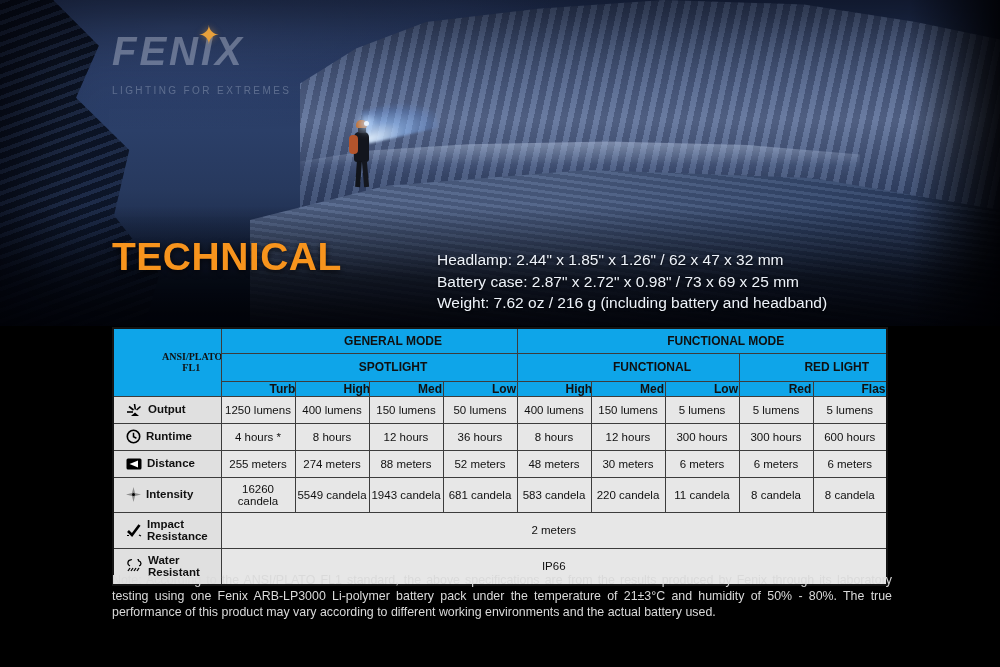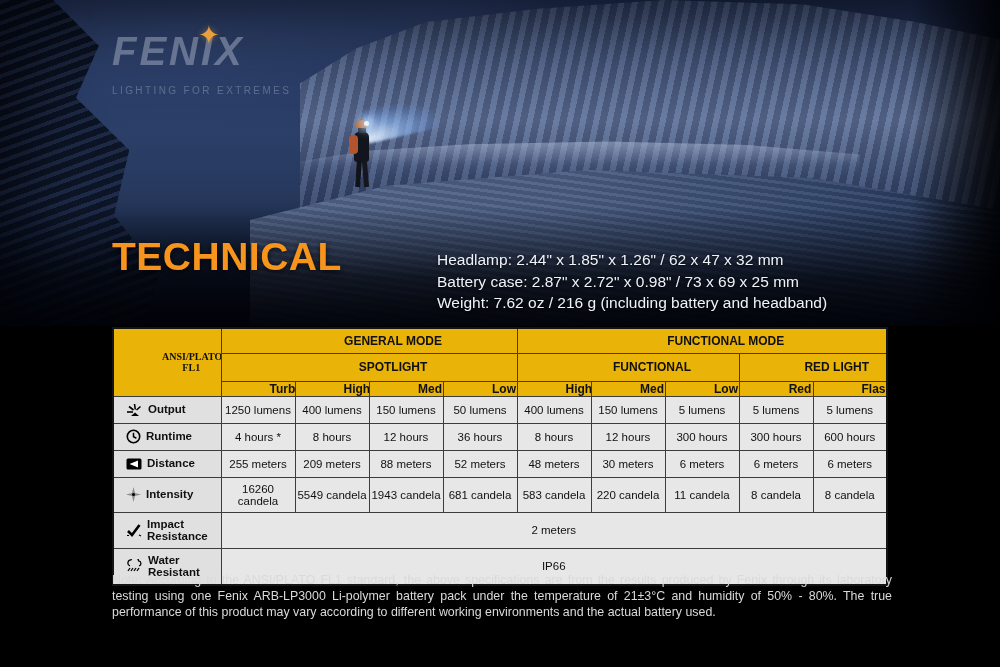--- a/index.html
+++ b/index.html
@@ -87,21 +87,21 @@
     text-shadow:0 1px 3px rgba(0,0,0,.8);
   }
 
   
   table.spec {
     position:absolute; left:112px; top:327px; width:776px;
     border-collapse:collapse; table-layout:fixed; background:#e7e7e7;
     border:2px solid #141414;
   }
   table.spec td { border:1px solid #3c3c3c; text-align:center; vertical-align:middle; color:#101010; overflow:hidden; }
-  td.hdr { background:#eab308; font-weight:bold; font-size:12px; border-color:#3a2206;padding-left:48px; }
+  td.hdr { background:#0ea5e9; font-weight:bold; font-size:12px; border-color:#3a2206;padding-left:48px; }
   tr.r-mode td { height:25px; }
   tr.r-light td { height:28px; }
   tr.r-level td { height:14px; }
   td.corner { font-size:10px;font-family:Liberation Serif, serif; }
   tr.databody td { height:27px; font-size:11.5px; padding:5px 0; background:#e7e7e7; }
   td.rowlabel { background:#e0e0e0 !important; font-weight:bold; font-size:12px; text-align:left !important; }
   .lblwrap { display:flex; align-items:center; justify-content:flex-start; gap:5px; padding-left:12px; line-height:12.5px; }
   .lblwrap svg { flex:0 0 auto; }
   td.span-val { font-size:12px; }
 
@@ -239,21 +239,21 @@
         <td class="rowlabel">
           <span class="lblwrap">
             <svg width="16" height="12" viewBox="0 0 16 12">
                 <rect x="0.5" y="0.5" width="15" height="11" rx="1.5" fill="#000"></rect>
                 <path d="M3.5 6 L12 2.5 V9.5 Z" fill="#fff"></path>
               </svg>
             <span>Distance</span>
           </span>
         </td>
         <td>255 meters</td>
-        <td>209 meters</td>
+        <td>274 meters</td>
         <td>88 meters</td>
         <td>52 meters</td>
         <td>48 meters</td>
         <td>30 meters</td>
         <td>6 meters</td>
         <td>6 meters</td>
         <td>6 meters</td>
       </tr>
 
       <tr class="databody">

